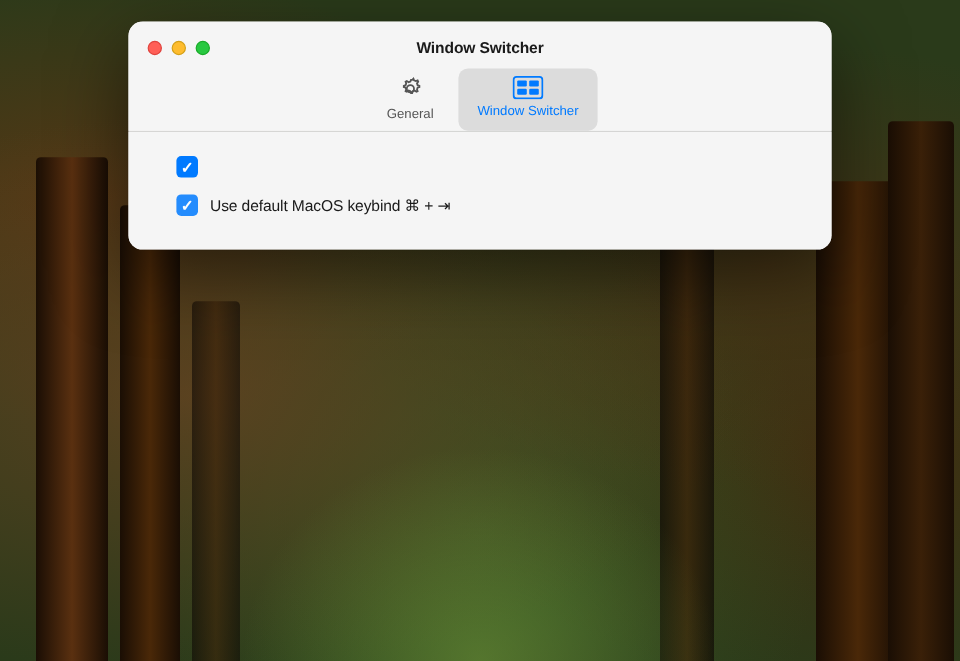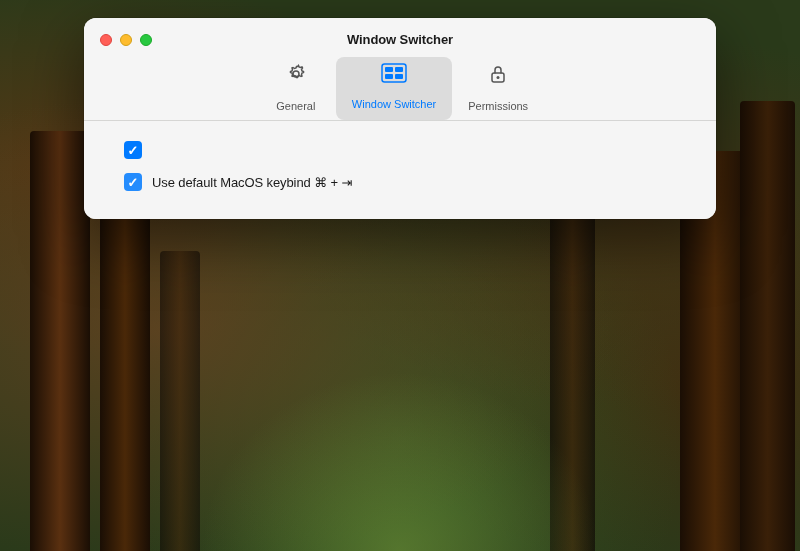--- a/index.html
+++ b/index.html
@@ -55,21 +55,21 @@
       height: 180px;
       background: radial-gradient(ellipse at center bottom, rgba(120, 160, 60, 0.5) 0%, transparent 70%);
     }
 
     
     .window {
       position: absolute;
       top: 18px;
       left: 50%;
       transform: translateX(-50%);
-      width: 632px;
+      width: 586px;
       background: rgba(245, 245, 245, 0.97);
       border-radius: 12px;
       box-shadow: 0 20px 60px rgba(0,0,0,0.5), 0 0 0 0.5px rgba(0,0,0,0.2);
       overflow: hidden;
     }
 
     
     .title-bar {
       display: flex;
       flex-direction: column;
@@ -116,21 +116,21 @@
     }
 
     .tab {
       display: flex;
       flex-direction: column;
       align-items: center;
       padding: 6px 16px 8px;
       border-radius: 8px;
       cursor: pointer;
       min-width: 80px;
-      gap: 12px;
+      gap: 0;
     }
 
     .tab.active {
       background: rgba(0, 0, 0, 0.1);
     }
 
     .tab-icon {
       font-size: 20px;
       line-height: 1;
       color: #555;
@@ -245,30 +245,20 @@
             <rect x="1" y="1" width="24" height="18" rx="2.5" stroke="#007aff" stroke-width="1.5" fill="none"></rect>
             <rect x="4" y="4" width="8" height="5" rx="1" fill="#007aff"></rect>
             <rect x="14" y="4" width="8" height="5" rx="1" fill="#007aff"></rect>
             <rect x="4" y="11" width="8" height="5" rx="1" fill="#007aff"></rect>
             <rect x="14" y="11" width="8" height="5" rx="1" fill="#007aff"></rect>
           </svg>
         </span>
         <span class="tab-label">Window Switcher</span>
       </div>
 
-      <div class="tab">
-        <span class="tab-icon">
-          <svg width="22" height="22" viewBox="0 0 22 22" fill="none" xmlns="http://www.w3.org/2000/svg">
-            <rect x="5" y="10" width="12" height="9" rx="2" stroke="#555" stroke-width="1.5" fill="none"></rect>
-            <path d="M8 10V7a3 3 0 016 0v3" stroke="#555" stroke-width="1.5" stroke-linecap="round" fill="none"></path>
-            <circle cx="11" cy="14.5" r="1.5" fill="#555"></circle>
-          </svg>
-        </span>
-        <span class="tab-label">Permissions</span>
-      </div>
 
     </div>
   </div>
 
   <div class="divider"></div>
 
   <div class="content">
 
     <div class="option-row">
       <div class="checkbox">

